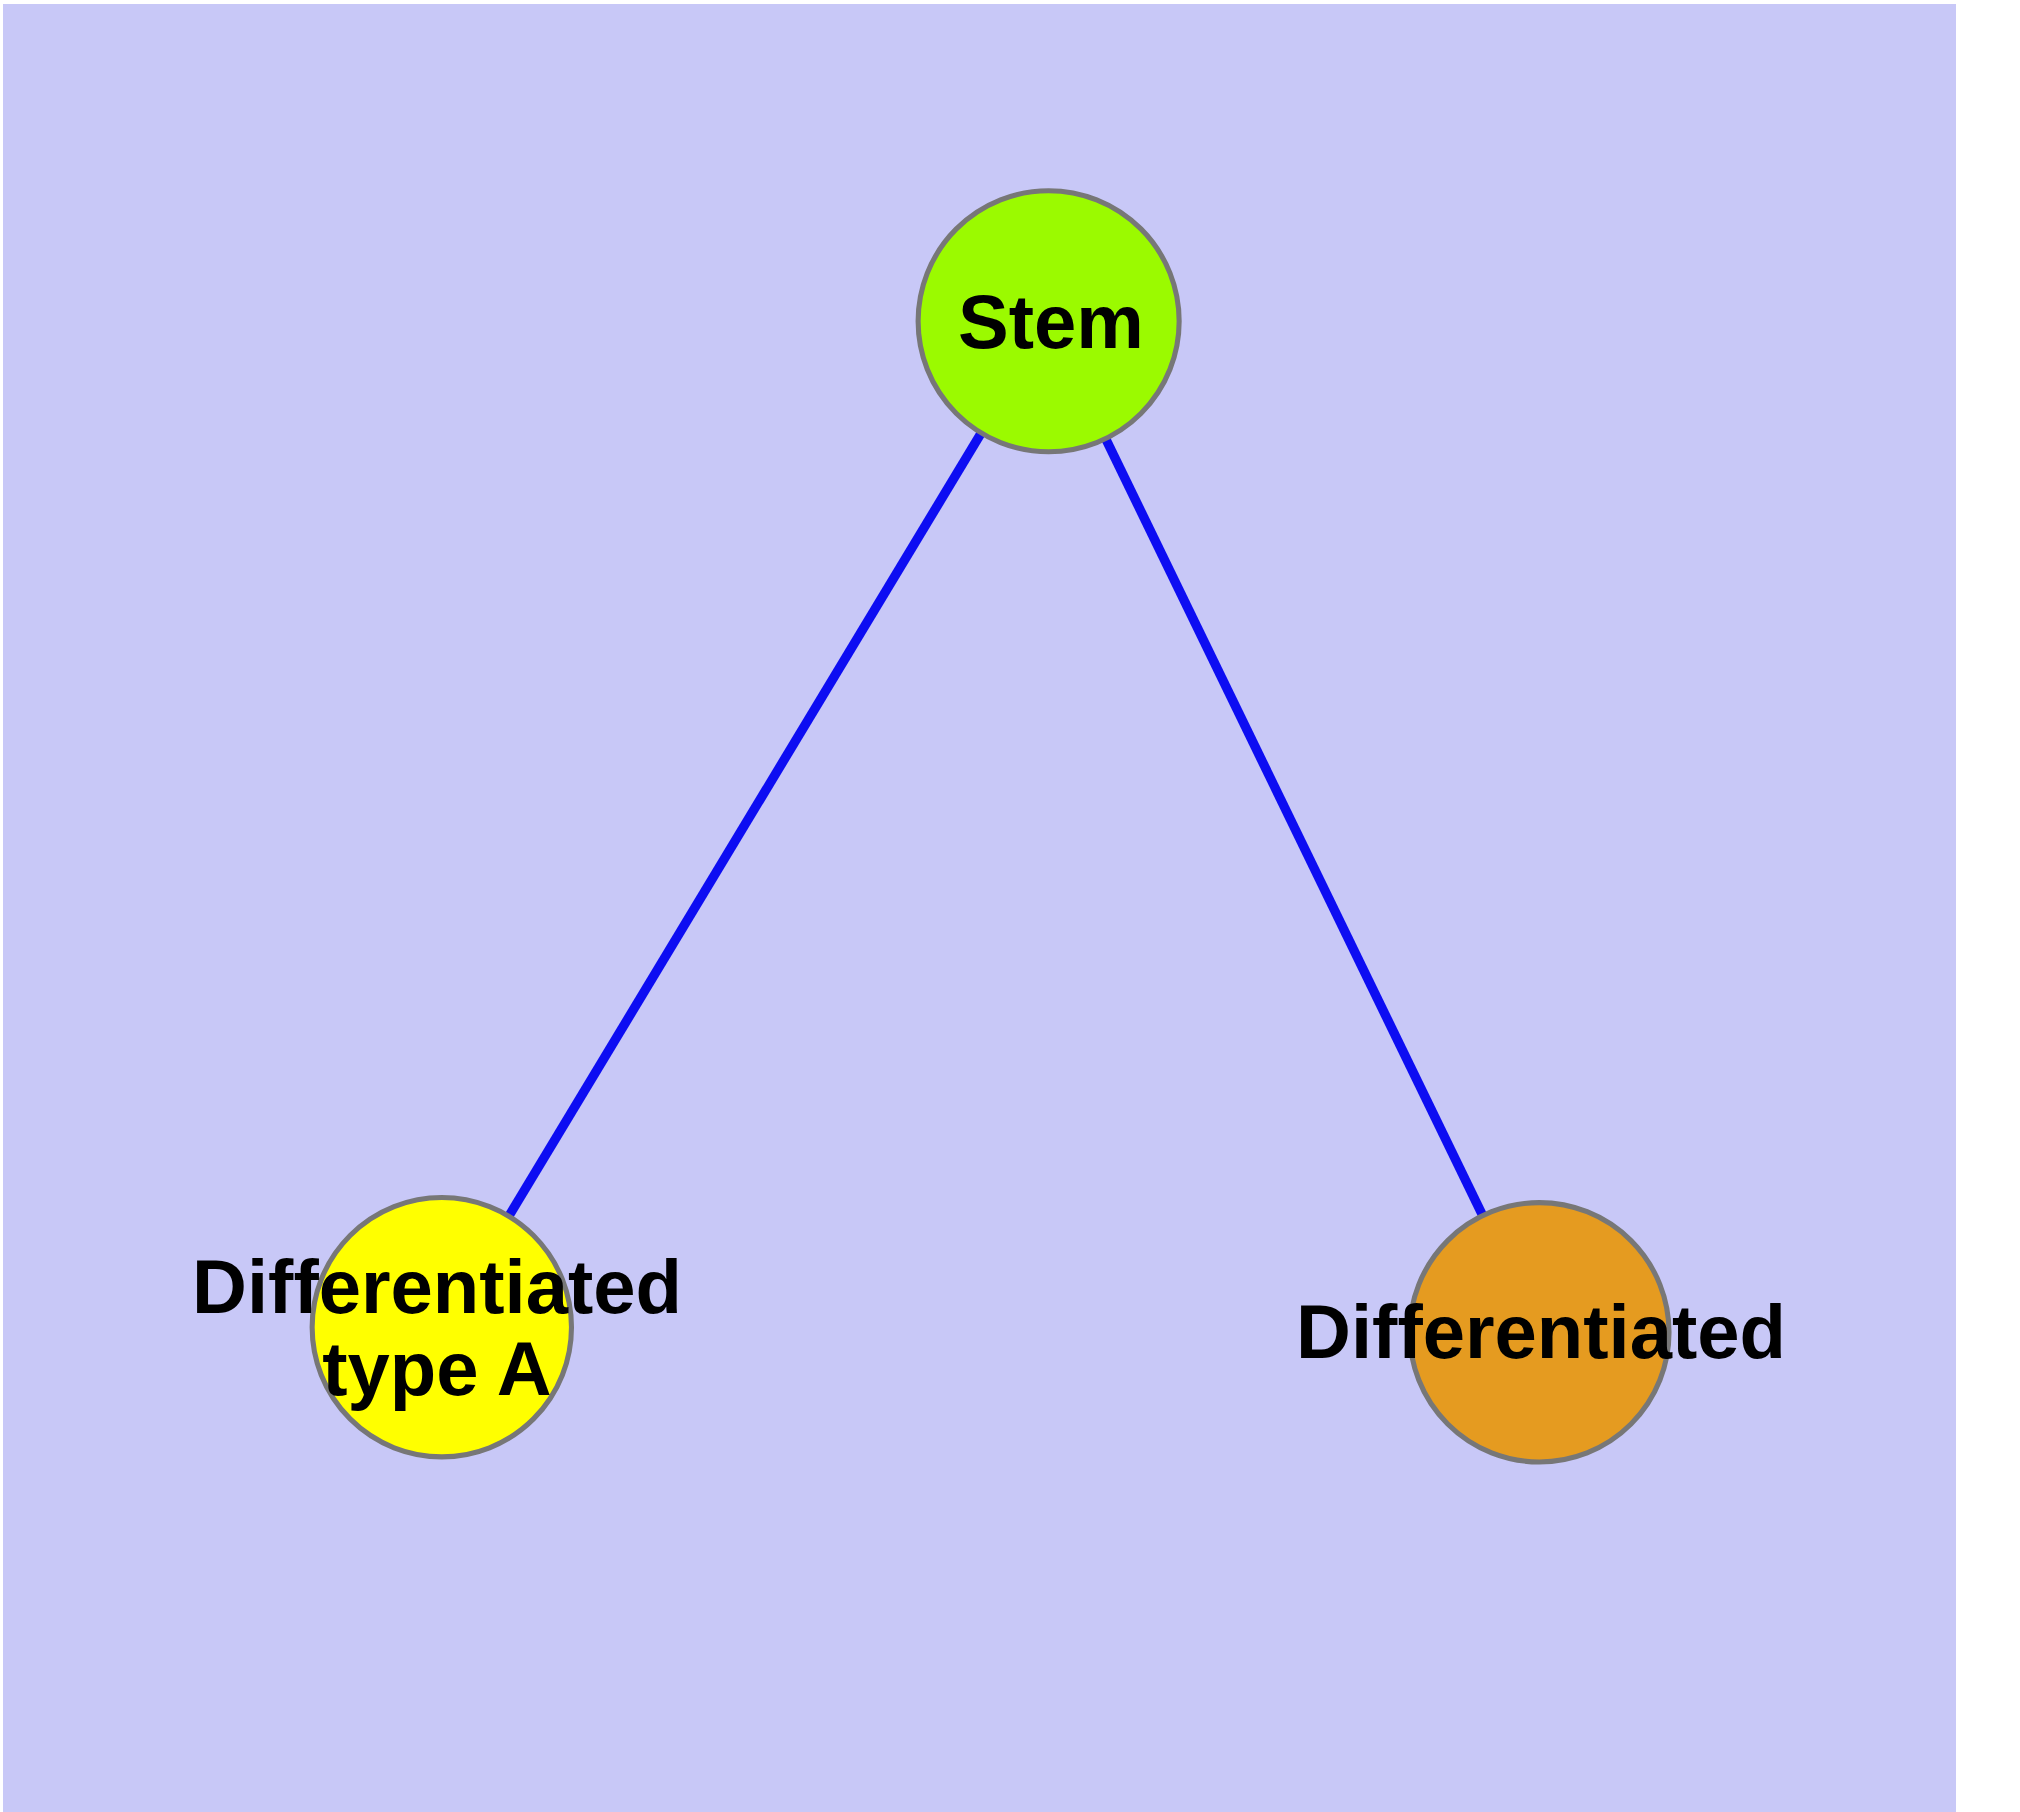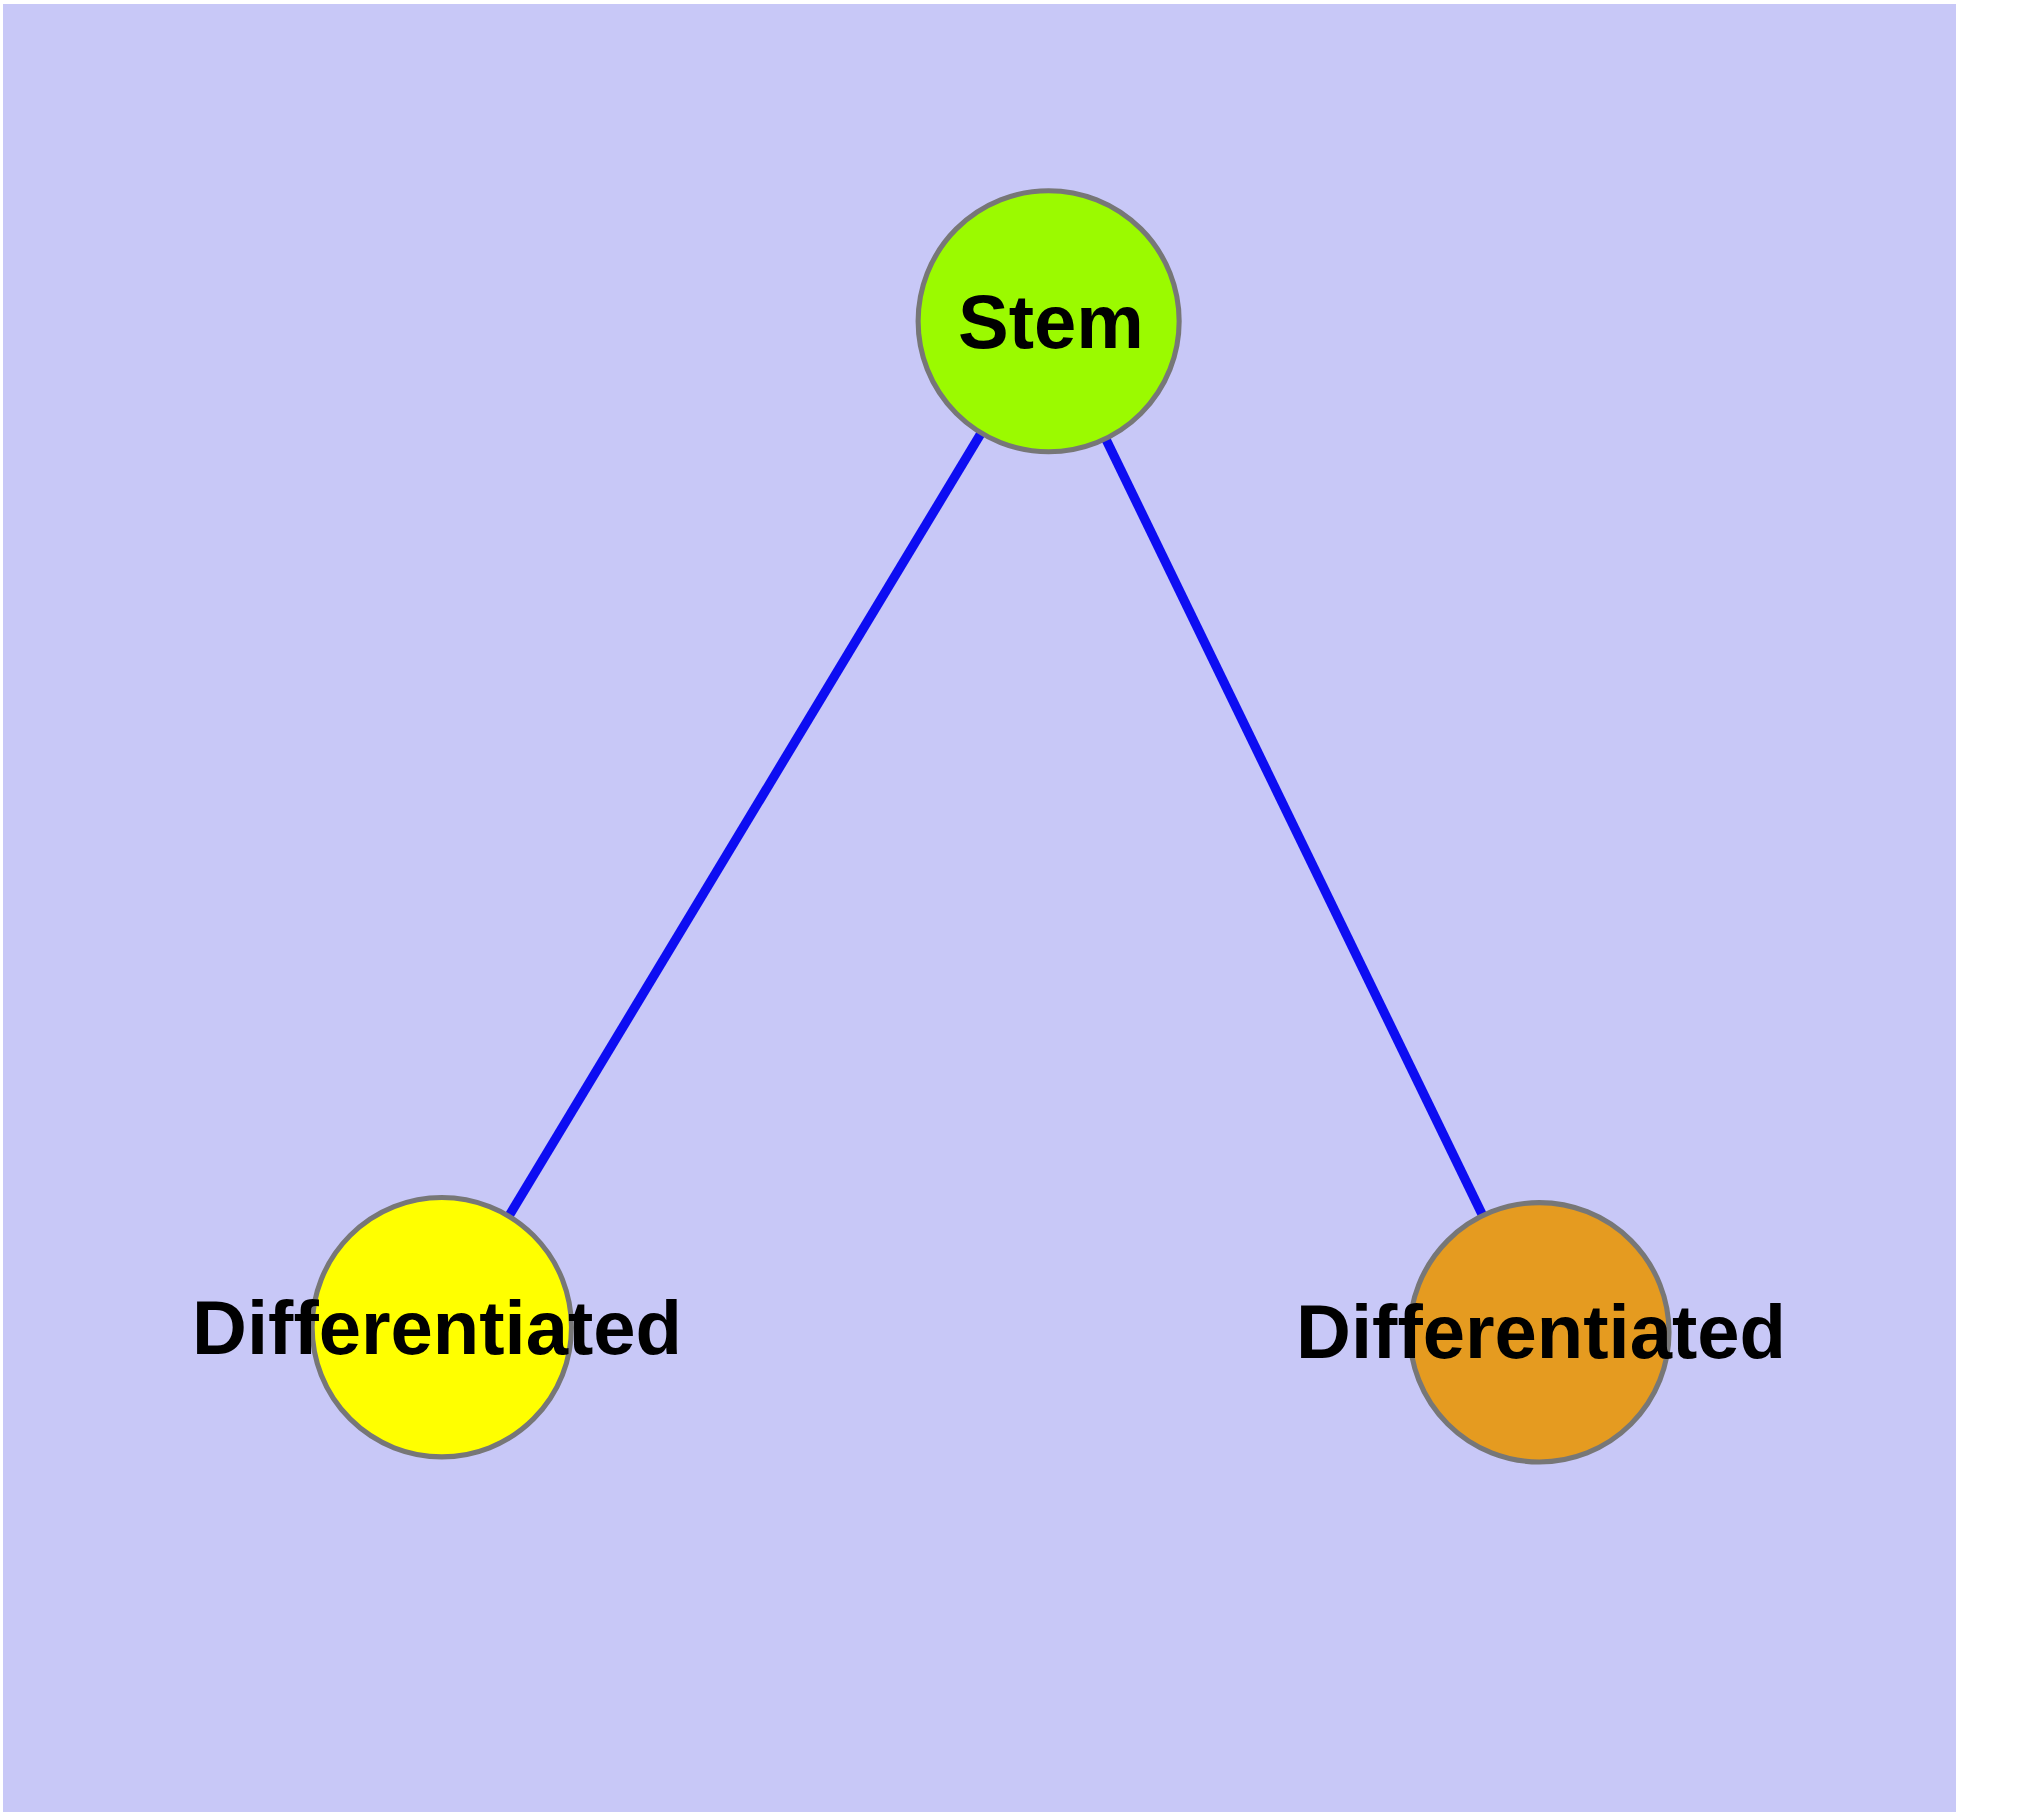--- a/index.html
+++ b/index.html
@@ -68,20 +68,21 @@
 
     <circle class="node" cx="521" cy="1566" r="153" fill="#ffff00" stroke="#777777"></circle>
 
     <circle class="node" cx="1816" cy="1572" r="153" fill="#e59b20" stroke="#777777"></circle>
   </svg>
 
   <div class="label stem-label">Stem</div>
 
   <div class="label a-label">
     <div>Differentiated</div>
+    <div>type A</div>
   </div>
 
   <div class="label b-label">
     <div>Differentiated</div>
   </div>
 
 </div>
 
 
 </body></html>

